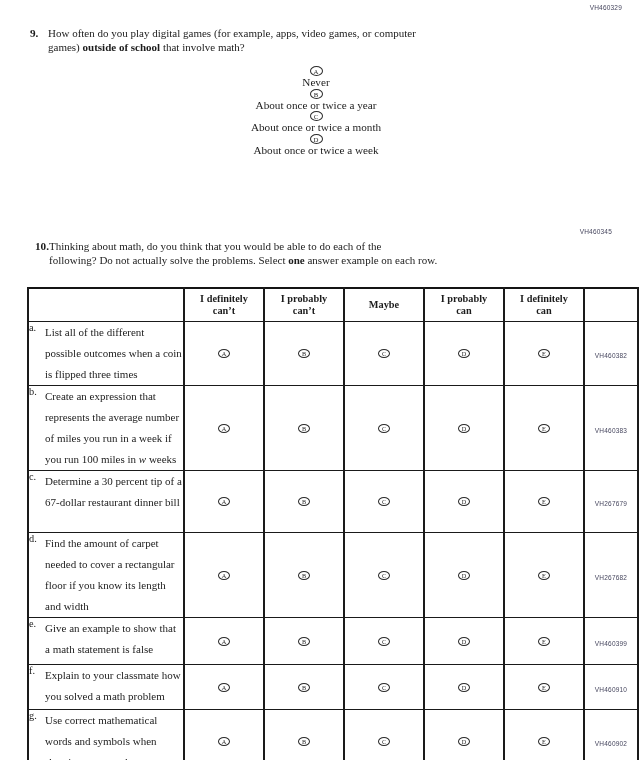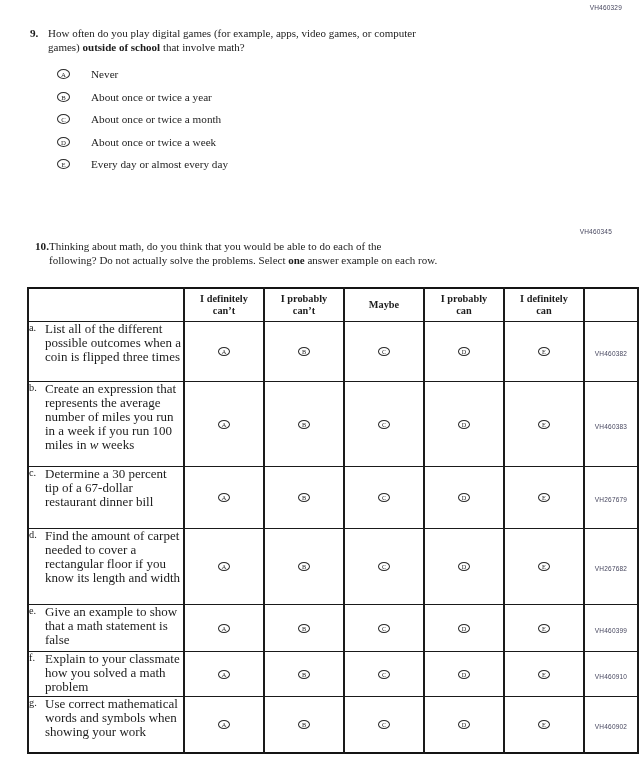--- a/index.html
+++ b/index.html
@@ -29,22 +29,22 @@
   .q-num {
     font-weight:bold; flex:none; text-align:left;
     font-size:11.2px; line-height:14px;
   }
   .q9 .q-num { width:18px; }
   .q10 .q-num { width:24px;text-align:right; }
   .q-text { font-size:11px; line-height:14px; }
 
   .options { margin-top:12px; margin-left:27px; }
   .option {
-    display:flex; align-items:center; gap:21px;
-    height:16px; margin-bottom:6.5px;
+    display:flex; align-items:center; gap:0;
+    height:16px; margin-bottom:6.5px;flex-direction:column;
   }
   .opt-label { font-size:11.2px; }
 
   .oval {
     display:inline-block; flex:none;
     width:13px; height:10px;
     border:1px solid #2a2a2a; border-radius:50%;
     font-size:6.8px; line-height:9px; text-align:center;
     font-family:"Liberation Serif", serif;
     color:#2a2a2a;
@@ -63,21 +63,21 @@
     padding:0;
   }
   .t th {
     font-size:10.3px; line-height:12px; font-weight:bold;
     text-align:center; vertical-align:middle;
     height:33px; padding:2px 12px;
   }
   .label-cell { vertical-align:top; padding:2px 2px 2px 3px; }
   .row-flex { display:flex; gap:4px; }
   .row-letter { flex:none; width:12px; font-size:10.3px; line-height:12.8px; }
-  .row-text { flex:1; font-size:13px; line-height:14px; }
+  .row-text { flex:1; font-size:11px; line-height:21px; }
   .ans-cell { text-align:center; vertical-align:middle; }
   .ans-cell .oval { width:12px; height:9px; line-height:8px; font-size:6.3px; }
   .code-cell { text-align:center; vertical-align:middle; }
 
   .r-a { height:60px; } .r-b { height:85px; } .r-c { height:62px; }
   .r-d { height:76px; } .r-e { height:47px; } .r-f { height:45px; }
   .r-g { height:57px; }
 </style>
 </head>
 <body>
@@ -101,24 +101,20 @@
       <span class="oval">B</span>
       <span class="opt-label">About once or twice a year</span>
     </div>
     <div class="option">
       <span class="oval">C</span>
       <span class="opt-label">About once or twice a month</span>
     </div>
     <div class="option">
       <span class="oval">D</span>
       <span class="opt-label">About once or twice a week</span>
-    </div>
-    <div class="option">
-      <span class="oval">E</span>
-      <span class="opt-label">Every day or almost every day</span>
     </div>
   </div>
 </section>
 
 <div class="code q10-code">VH460345</div>
 
 <section class="question q10">
   <div class="q-head">
     <span class="q-num">10.</span>
     <div class="q-text">

